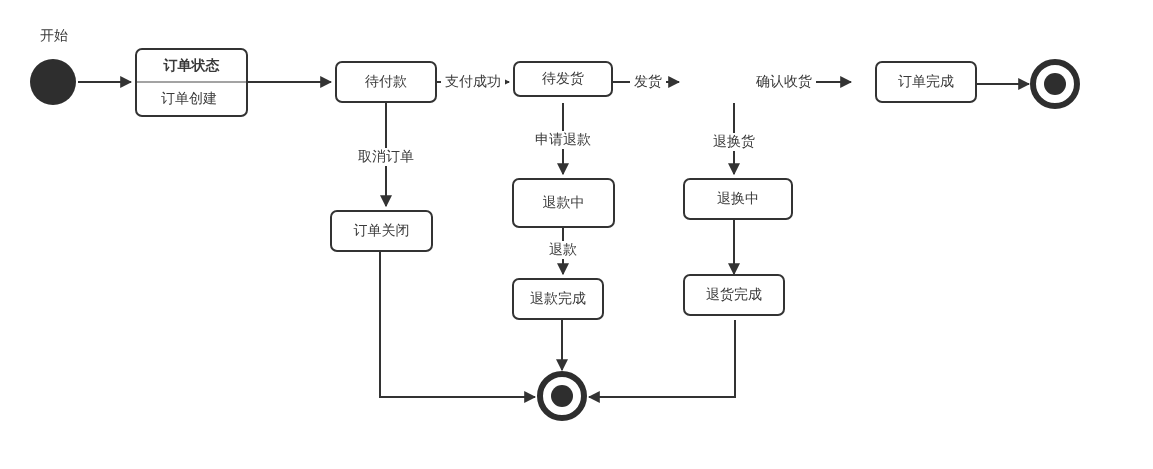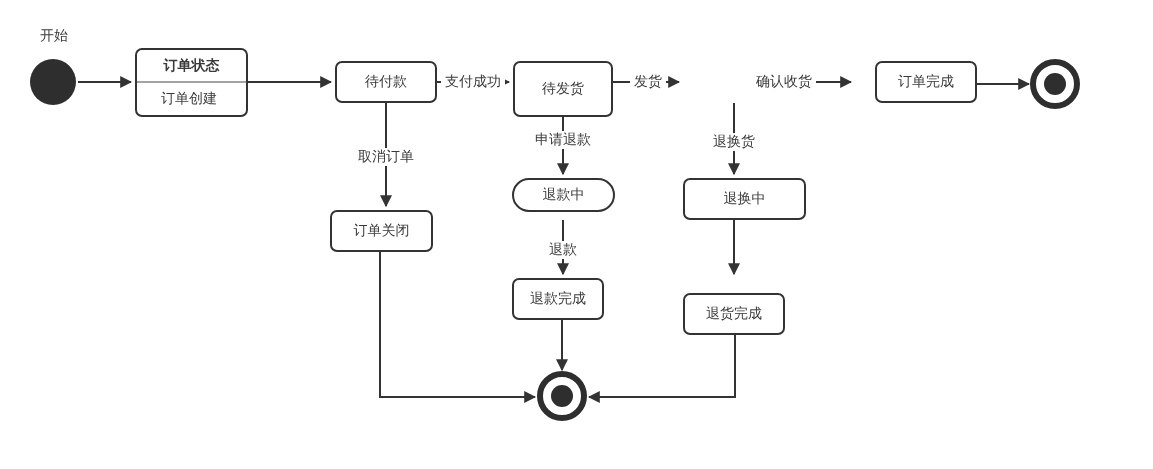--- a/index.html
+++ b/index.html
@@ -106,27 +106,27 @@
   </svg>
 
   <div class="start-label" style="left:54px; top:36px;">开始</div>
 
   <div class="node compound" style="left:135px; top:48px; width:113px; height:69px;">
     <div class="row-title">订单状态</div>
     <div class="row-body">订单创建</div>
   </div>
 
   <div class="node" style="left:335px; top:61px; width:102px; height:42px;">待付款</div>
-  <div class="node" style="left:513px; top:61px; width:100px; height:56px;">待发货</div>
+  <div class="node" style="left:513px; top:61px; width:100px; height:36px;">待发货</div>
   <div class="node" style="left:855px; top:61px; width:102px; height:42px;margin-left:20px;">订单完成</div>
   <div class="node" style="left:330px; top:210px; width:103px; height:42px;">订单关闭</div>
-  <div class="node" style="left:512px; top:178px; width:103px; height:34px;border-radius:20px;">退款中</div>
+  <div class="node" style="left:512px; top:178px; width:103px; height:50px;">退款中</div>
   <div class="node" style="left:512px; top:278px; width:92px; height:42px;">退款完成</div>
-  <div class="node" style="left:683px; top:178px; width:123px; height:42px;">退换中</div>
-  <div class="node" style="left:683px; top:293px; width:102px; height:42px;">退货完成</div>
+  <div class="node" style="left:683px; top:178px; width:110px; height:42px;">退换中</div>
+  <div class="node" style="left:683px; top:274px; width:102px; height:42px;">退货完成</div>
 
   <div class="edge-label" style="left:473px; top:82px;">支付成功</div>
   <div class="edge-label" style="left:648px; top:82px;">发货</div>
   <div class="edge-label" style="left:784px; top:82px;">确认收货</div>
   <div class="edge-label" style="left:386px; top:157px;">取消订单</div>
   <div class="edge-label" style="left:563px; top:140px;">申请退款</div>
   <div class="edge-label" style="left:563px; top:250px;">退款</div>
   <div class="edge-label" style="left:734px; top:142px;">退换货</div>
 
 </div>

